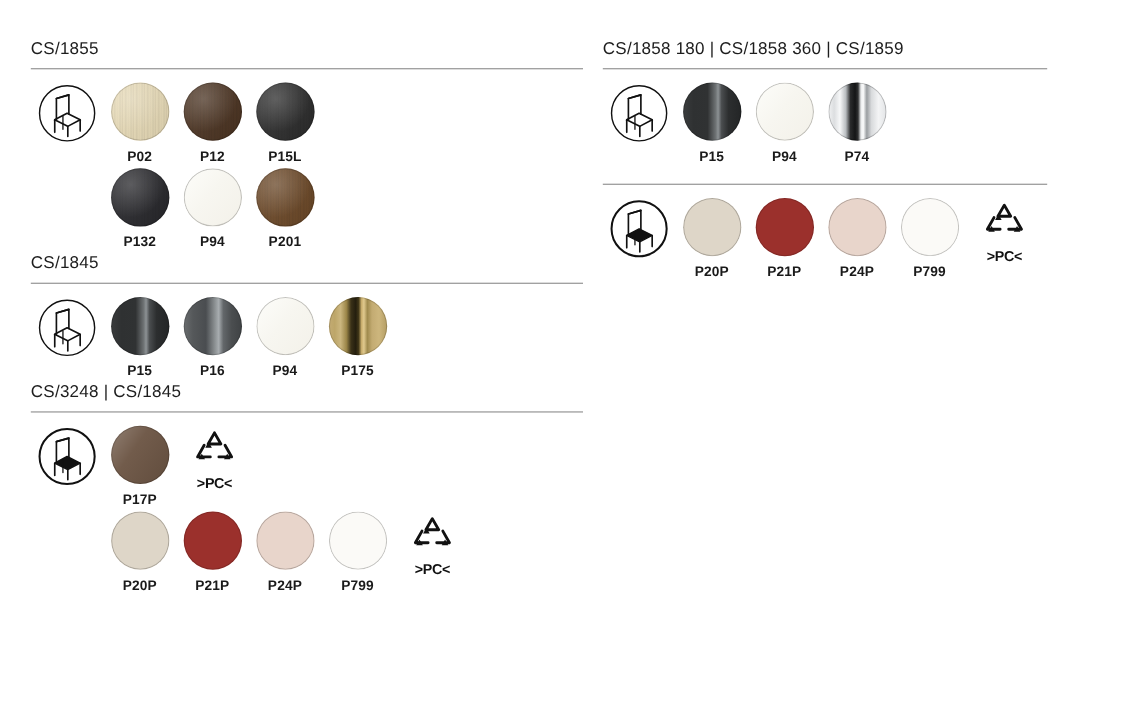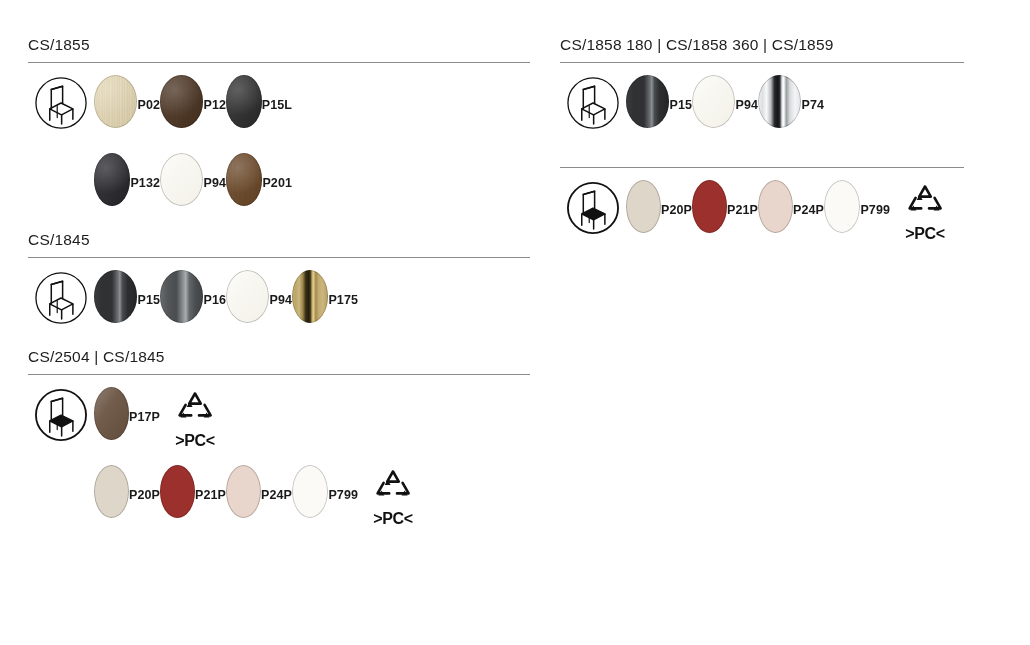--- a/index.html
+++ b/index.html
@@ -12,21 +12,21 @@
     height: 645px;
     position: relative;
     font-family: "Liberation Sans", sans-serif;
     overflow: hidden;
     color: #1a1a1a;
   }
   .page { position: absolute; inset: 0; }
 
   .col { position: absolute; }
   .col-left  { left: 28px;  top: 36px;  width: 502px; }
-  .col-right { left: 560px; top: 36px;  width: 404px; }
+  .col-right { left: 548px; top: 36px;  width: 404px; }
 
   .group { position: relative; }
 
   .group-title {
     font-size: 15.5px;
     font-weight: 400;
     letter-spacing: 0.2px;
     text-align: left;
     color: #1d1d1d;
     padding: 0 0 8px 0;
@@ -59,21 +59,21 @@
     justify-content: center;
     align-items: flex-start;
     padding-top: 1px;
   }
   .chair-cell.spacer svg { visibility: hidden; }
 
   .swatch-cell {
     width: 66px;
     flex: 0 0 66px;
     display: flex;
-    flex-direction: row;
+    flex-direction: column;
     align-items: center;
   }
 
   .sw {
     width: 53px;
     height: 53px;
     border-radius: 50%;
     position: relative;
     box-sizing: border-box;
     overflow: hidden;
@@ -102,21 +102,21 @@
   .recycle-cell {
     width: 70px;
     flex: 0 0 70px;
     display: flex;
     flex-direction: column;
     align-items: center;
     padding-top: 2px;
   }
   .recycle-label {
     margin-top: 3px;
-    font-size: 16px;
+    font-size: 13px;
     font-weight: 700;
     letter-spacing: -0.3px;
     color: #111;
   }
 
   
   .grain {
     position: absolute;
     inset: 0;
     background-image:
@@ -296,21 +296,21 @@
               <div class="sw-label">P94</div>
             </div>
             <div class="swatch-cell">
               <div class="sw gloss-gold"></div>
               <div class="sw-label">P175</div>
             </div>
           </div>
         </div>
       </div>
       <div class="group">
-        <div class="group-title">CS/2504 | CS/1845</div>
+        <div class="group-title">CS/3248 | CS/1845</div>
         <div class="rule"></div>
         <div class="rows">
           <div class="row">
             <div class="chair-cell">
               <svg width="54" height="54" viewBox="0 0 50 50" aria-hidden="true">
                 <circle cx="25" cy="25" r="23.2" fill="none" stroke="#111" stroke-width="1.7"></circle>
                 <path d="M16 30.5 L16 12.5 L26.5 9.5 L26.5 25.5" fill="none" stroke="#111" stroke-width="1.4" stroke-linejoin="round" stroke-linecap="round"></path>
                 <path d="M16 12.5 L26.5 9.5" fill="none" stroke="#111" stroke-width="1.4" stroke-linecap="round"></path>
                 <path d="M14.5 30.5 L25 25 L36 30.5 L25.5 36 Z" fill="#111" stroke="#111" stroke-width="1.2" stroke-linejoin="round"></path>
                 <path d="M14.6 30.8 L14.6 41" fill="none" stroke="#111" stroke-width="1.4" stroke-linecap="round"></path>

